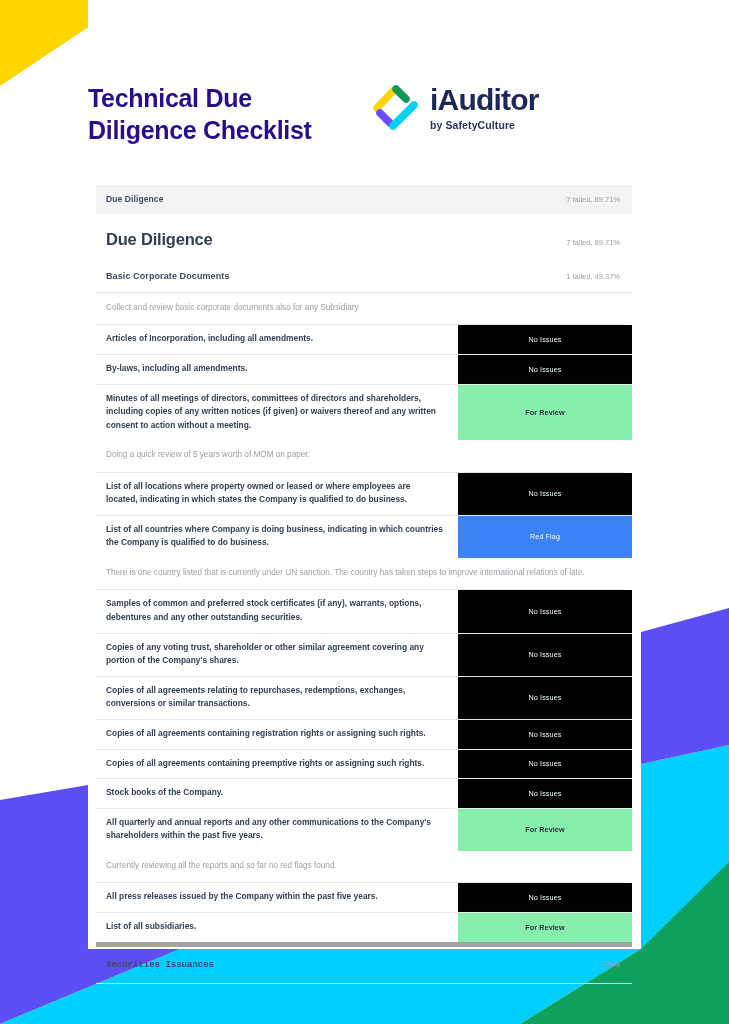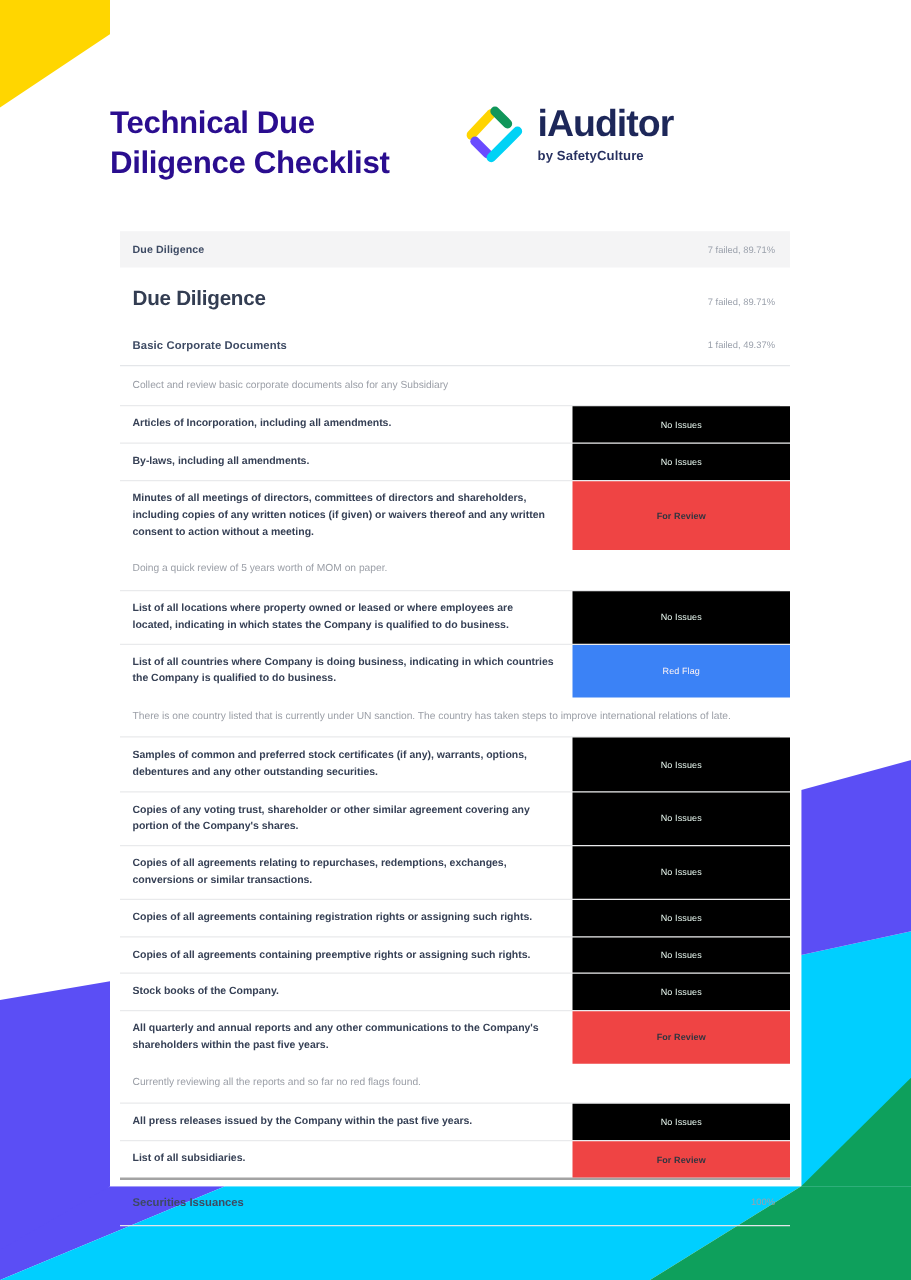--- a/index.html
+++ b/index.html
@@ -71,21 +71,21 @@
 
   .bigtitle-row {
     padding: 16px 12px 12px 10px;
     display:flex; justify-content:space-between; align-items:baseline;
   }
   .bigtitle { font-size:16.5px; font-weight:bold; color:#333d52; letter-spacing:-.2px; }
   .bigtitle-meta { font-size:7.5px; color:#9aa0ab; }
 
   .section-row {
     padding: 10px 12px 11px 10px;
-    display:flex; justify-content:space-between; align-items:flex-start;
+    display:flex; justify-content:space-between; align-items:center;
     border-bottom:1px solid #e4e6e9;
   }
   .section-title { font-size:9px; font-weight:bold; color:#3d4a63; letter-spacing:.1px; }
   .section-meta  { font-size:7.5px; color:#9aa0ab; }
 
   .note-row {
     padding: 9px 12px 10px 10px;
     font-size:8.2px; color:#9b9fa7; line-height:1.5;
     border-bottom:1px solid #e9eaec;
     max-width:528px;
@@ -104,28 +104,29 @@
     font-size:8.4px; font-weight:bold; color:#364055; line-height:1.62;
     display:flex; align-items:center;
   }
   .st {
     flex: 0 0 174px;
     display:flex; align-items:center; justify-content:center;
     font-size:7.2px;
     letter-spacing:.1px;
   }
   .st.green { background:#000000; color:#eafaf2; }
-  .st.yellow{ background:#ef4444; color:#2f3540; font-weight:bold; }
+  .st.yellow{ background:#86efac; color:#2f3540; font-weight:bold; }
   .st.red   { background:#3b82f6; color:#fff4f4; }
 
   .footer-row {
     padding: 13px 12px 13px 10px;
     display:flex; justify-content:space-between; align-items:center;
-    border-top:2px solid #a3a3a3;
+    border-top:5px solid #a3a3a3;
     border-bottom:1px solid #e4e6e9;
+    font-family:Liberation Mono, monospace;
   }
   .footer-title { font-size:9px; font-weight:bold; color:#3d4a63; }
   .footer-meta  { font-size:7.5px; color:#9aa0ab; }
 </style>
 </head>
 <body>
 
 <svg id="bg-decor" viewBox="0 0 729 1024" width="729" height="1024" aria-hidden="true">
   <polygon points="0,0 129,0 0,86" fill="#FFD600"></polygon>
   <polygon points="0,800 88,785 88,949 0,1024" fill="#5B4EF5"></polygon>

